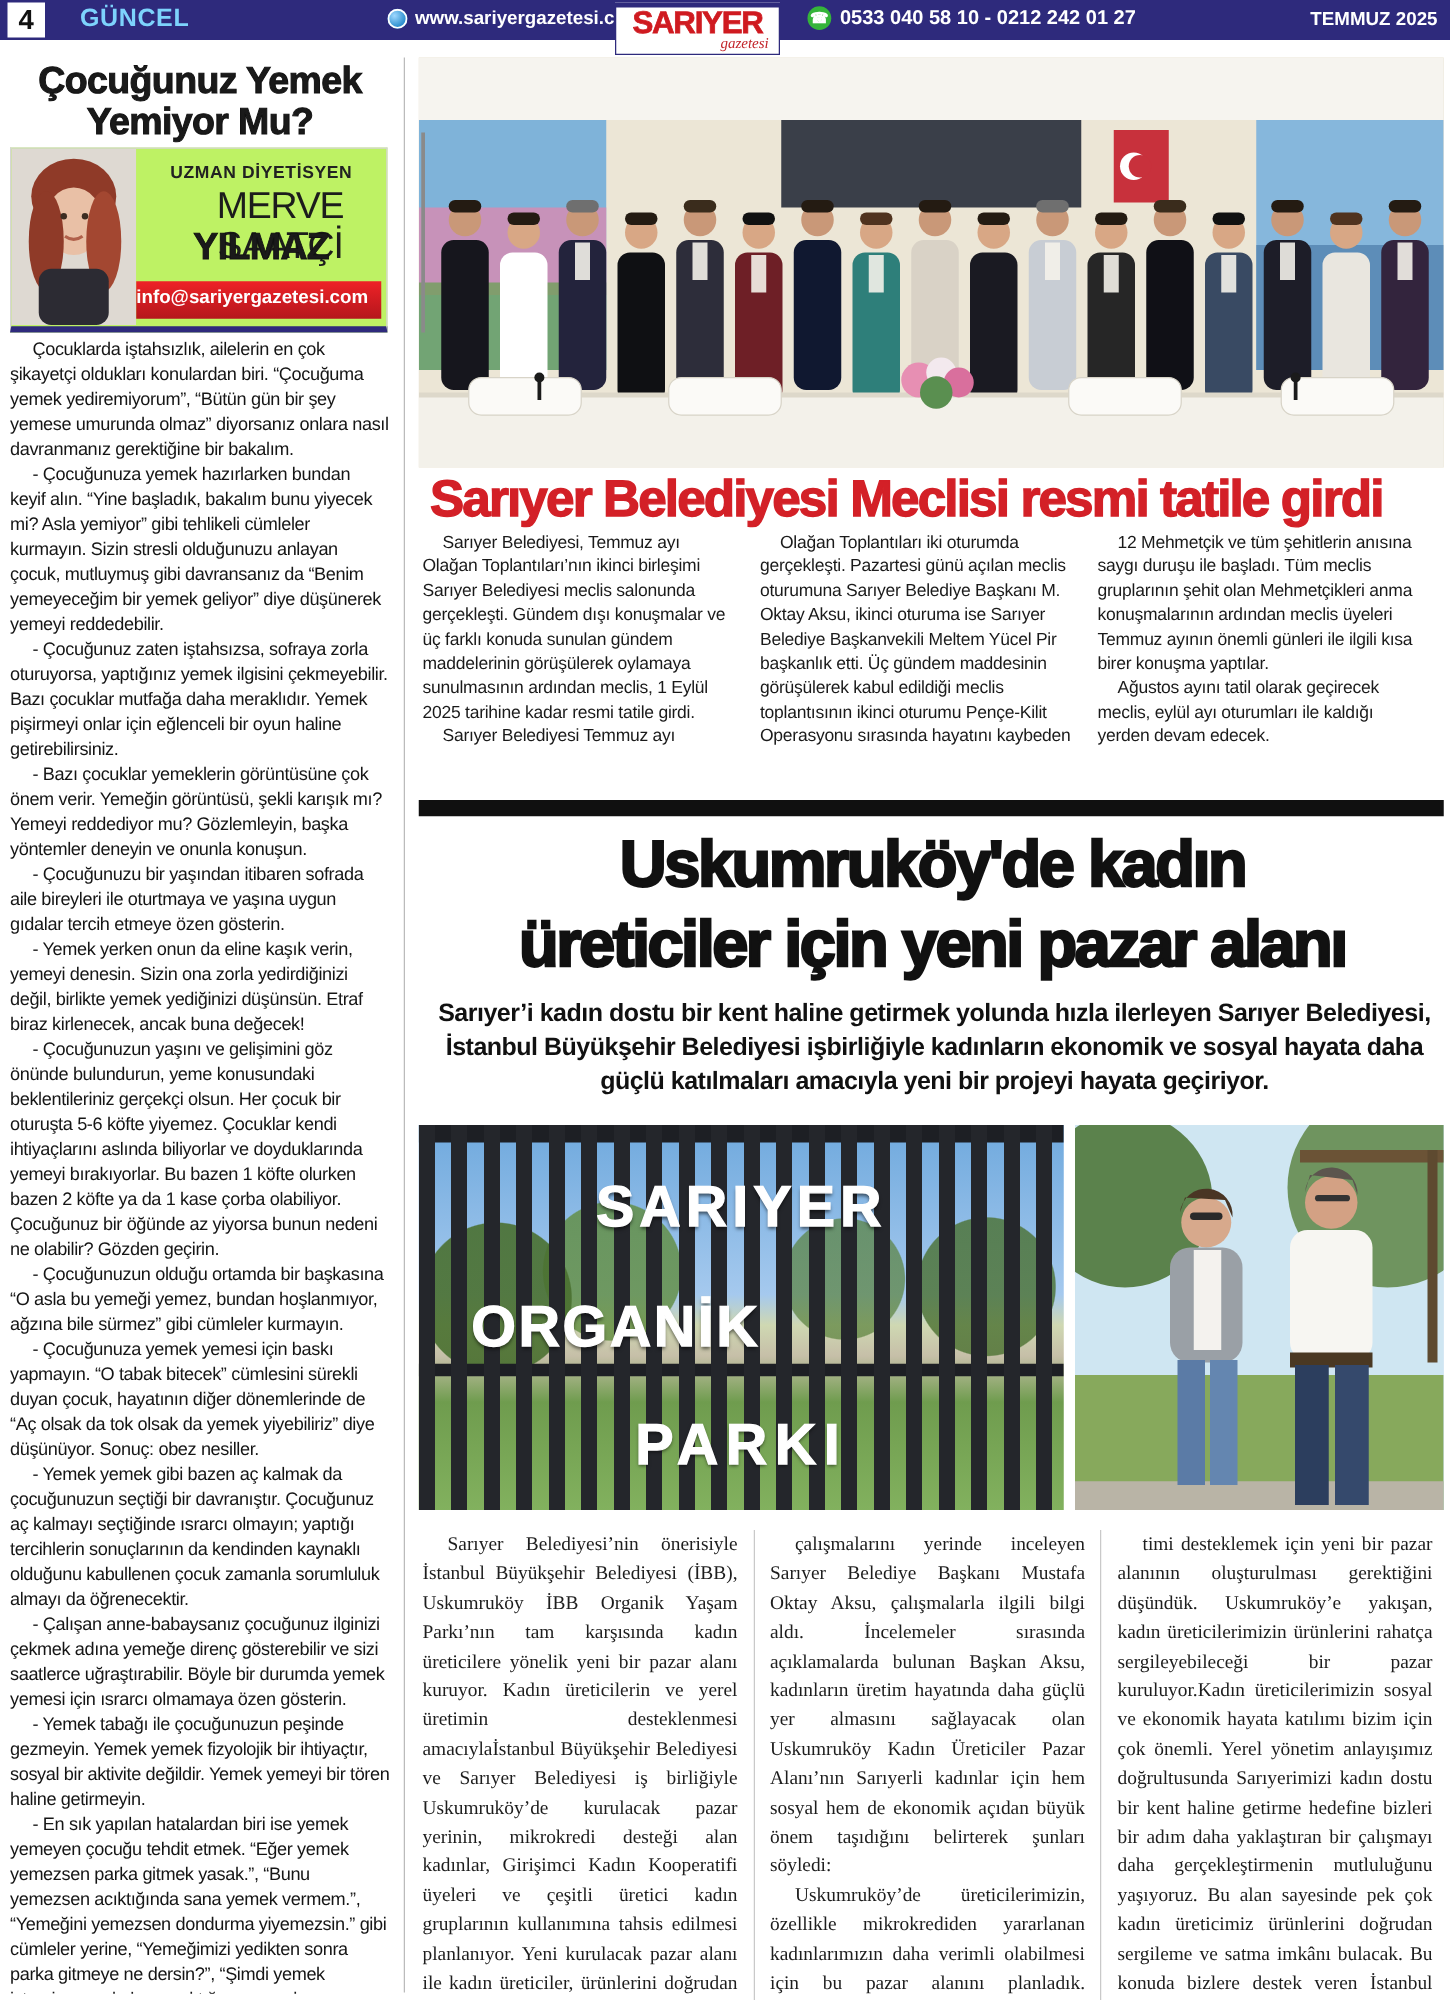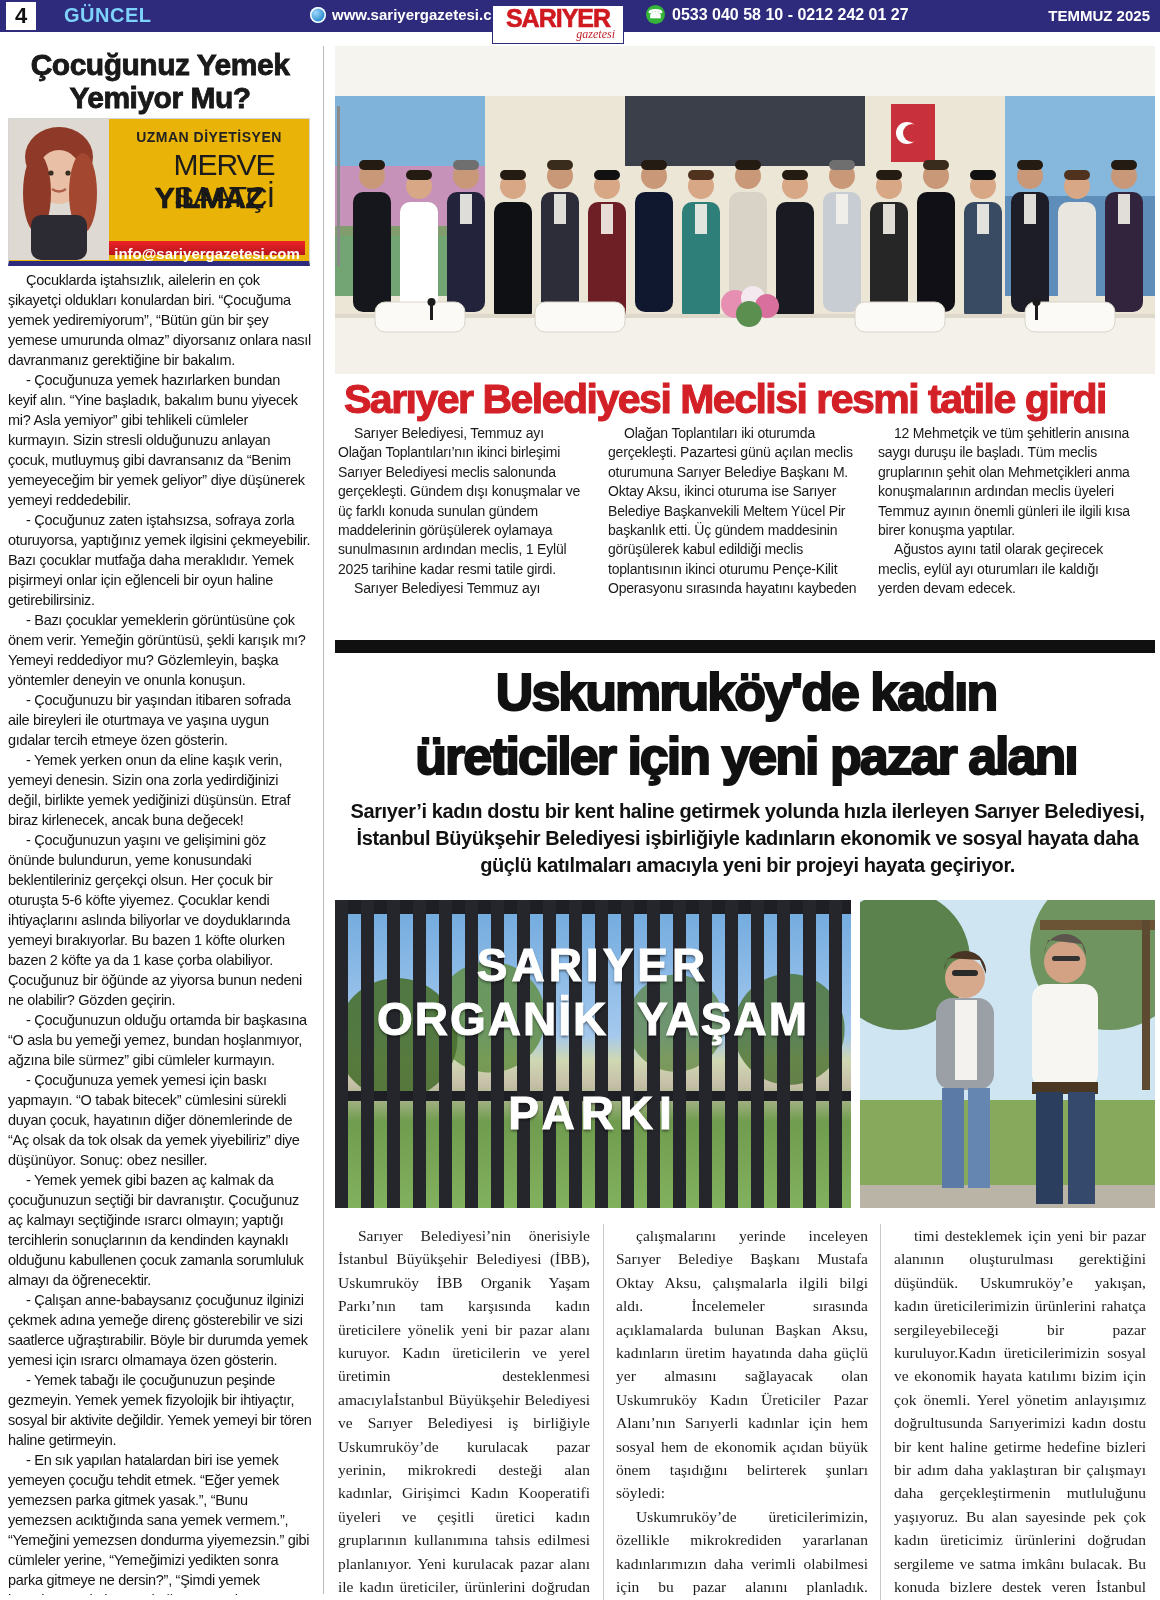--- a/index.html
+++ b/index.html
@@ -22,28 +22,28 @@
            text-align:right;padding-right:8px;margin-top:-4px;}
   .phonewrap{position:absolute;left:646px;top:5px;color:#fff;font-size:16px;font-weight:bold;display:flex;align-items:center;gap:7px;}
   .wapp{width:19px;height:19px;border-radius:50%;background:#35b43a;color:#fff;font-size:12px;line-height:19px;
         text-align:center;display:inline-block;}
   .issuedate{position:absolute;right:10px;top:7px;color:#fff;font-size:15px;font-weight:bold;}
 
   
   .vrule{position:absolute;left:323px;top:46px;width:1px;height:1548px;background:#bbb;}
   .sb-title{position:absolute;left:0;top:48px;width:320px;text-align:center;font-size:30px;line-height:33px;
             font-weight:bold;letter-spacing:-.5px;-webkit-text-stroke:.8px #111;}
-  .authorcard{position:absolute;left:8px;top:118px;width:302px;height:148px;background:#eab308;
+  .authorcard{position:absolute;left:8px;top:118px;width:302px;height:148px;background:#bef264;
               border:1px solid #d5d5d5;border-bottom:5px solid #2e2a7c;box-sizing:border-box;}
   .authorphoto{position:absolute;left:0;top:0;width:100px;height:141px;}
   .authrole{position:absolute;left:100px;top:10px;width:200px;text-align:center;font-size:14px;font-weight:bold;color:#222;letter-spacing:.5px;}
   .authname{position:absolute;left:115px;top:30px;width:200px;text-align:center;font-size:30px;letter-spacing:-1px;color:#1c1c1c;line-height:32px;}
   .authsurname{position:absolute;left:100px;top:62px;width:200px;text-align:center;font-size:30px;font-weight:bold;letter-spacing:-.5px;-webkit-text-stroke:.7px #111;}
-  .emailbar{position:absolute;left:100px;bottom:6px;right:4px;height:14px;background:linear-gradient(#ee2227,#b5161c);
-            color:#fff;font-size:15px;font-weight:bold;text-align:center;line-height:26px;}
+  .emailbar{position:absolute;left:100px;bottom:6px;right:4px;height:30px;background:linear-gradient(#ee2227,#b5161c);
+            color:#fff;font-size:15px;font-weight:bold;line-height:26px;}
   .sb-body{position:absolute;left:8px;top:270px;width:304px;height:1325px;overflow:hidden;
            font-size:14.5px;line-height:20px;letter-spacing:-.3px;color:#151515;}
   .sb-body p{margin:0;text-indent:18px;}
 
   
   .photo1{position:absolute;left:335px;top:46px;width:820px;height:328px;overflow:hidden;background:#e9e3d4;}
   .h1red{position:absolute;left:344px;top:376px;width:828px;font-size:41px;font-weight:bold;color:#d32027;
          letter-spacing:-1.5px;-webkit-text-stroke:1.1px #d32027;white-space:nowrap;}
   .a1cols{position:absolute;left:338px;top:424px;width:818px;height:212px;display:flex;gap:18px;overflow:hidden;}
   .a1col{width:252px;font-size:14px;line-height:19.4px;letter-spacing:-.2px;}
@@ -60,21 +60,21 @@
           radial-gradient(circle at 12% 45%, rgba(74,112,48,.9) 0 60px, rgba(74,112,48,0) 61px),
           radial-gradient(circle at 30% 38%, rgba(96,140,62,.8) 0 55px, rgba(96,140,62,0) 56px),
           radial-gradient(circle at 66% 40%, rgba(88,128,58,.7) 0 48px, rgba(88,128,58,0) 49px),
           radial-gradient(circle at 88% 42%, rgba(74,112,48,.8) 0 55px, rgba(74,112,48,0) 56px),
           linear-gradient(#6fa9dd 0%,#a5c9ee 44%,#cfd8b2 52%,#c6bfa8 60%,#6f9c4e 72%,#82b15e 100%);}
   .bars{position:absolute;inset:0;background:repeating-linear-gradient(90deg,#24262b 0 13px,rgba(0,0,0,0) 13px 26px);}
   .rail{position:absolute;left:0;right:0;background:#1d1f24;}
   .gatetext{position:absolute;inset:0;color:#fff;font-weight:bold;text-align:center;
             text-shadow:0 2px 3px rgba(0,0,0,.55);-webkit-text-stroke:1px #fff;}
   .gt1{margin-top:38px;font-size:46px;letter-spacing:4px;}
-  .gt2{display:flex;justify-content:space-between;padding:0 42px;font-size:46px;letter-spacing:2px;}
+  .gt2{display:flex;justify-content:space-between;padding:0 42px;margin-top:42px;font-size:46px;letter-spacing:2px;}
   .gt3{margin-top:40px;font-size:46px;letter-spacing:6px;}
 
   .photo3{position:absolute;left:860px;top:900px;width:295px;height:308px;overflow:hidden;background:#cfe4f1;}
 
   
   .a2cols{position:absolute;left:338px;top:1224px;width:818px;height:376px;display:flex;overflow:hidden;}
   .a2col{width:252px;font-family:"Liberation Serif",serif;font-size:15.5px;line-height:23.4px;
          text-align:justify;color:#1d1d1d;}
   .a2col.mid{border-left:1px solid #c9c9c9;border-right:1px solid #c9c9c9;padding:0 12px;}
   .a2col.first{padding-right:13px;}
@@ -269,21 +269,20 @@
   <div class="intro">Sarıyer’i kadın dostu bir kent haline getirmek yolunda hızla ilerleyen Sarıyer Belediyesi, İstanbul Büyükşehir Belediyesi işbirliğiyle kadınların ekonomik ve sosyal hayata daha güçlü katılmaları amacıyla yeni bir projeyi hayata geçiriyor.</div>
 
   <div class="gate">
     <div class="rail" style="top:0;height:14px;"></div>
     <div class="rail" style="top:62%;height:10px;"></div>
     <div class="bars"></div>
     <div class="gatetext">
       <div class="gt1">SARIYER</div>
       <div class="gt2">
         <span>ORGANİK</span>
-        <span>YAŞAM</span>
       </div>
       <div class="gt3">PARKI</div>
     </div>
   </div>
 
   <div class="photo3">
     <svg width="295" height="308" viewBox="0 0 295 308">
       <rect width="295" height="308" fill="#cfe6f2"></rect>
       <circle cx="40" cy="60" r="70" fill="#46702f" opacity=".85"></circle>
       <circle cx="250" cy="50" r="80" fill="#567f3a" opacity=".8"></circle>

